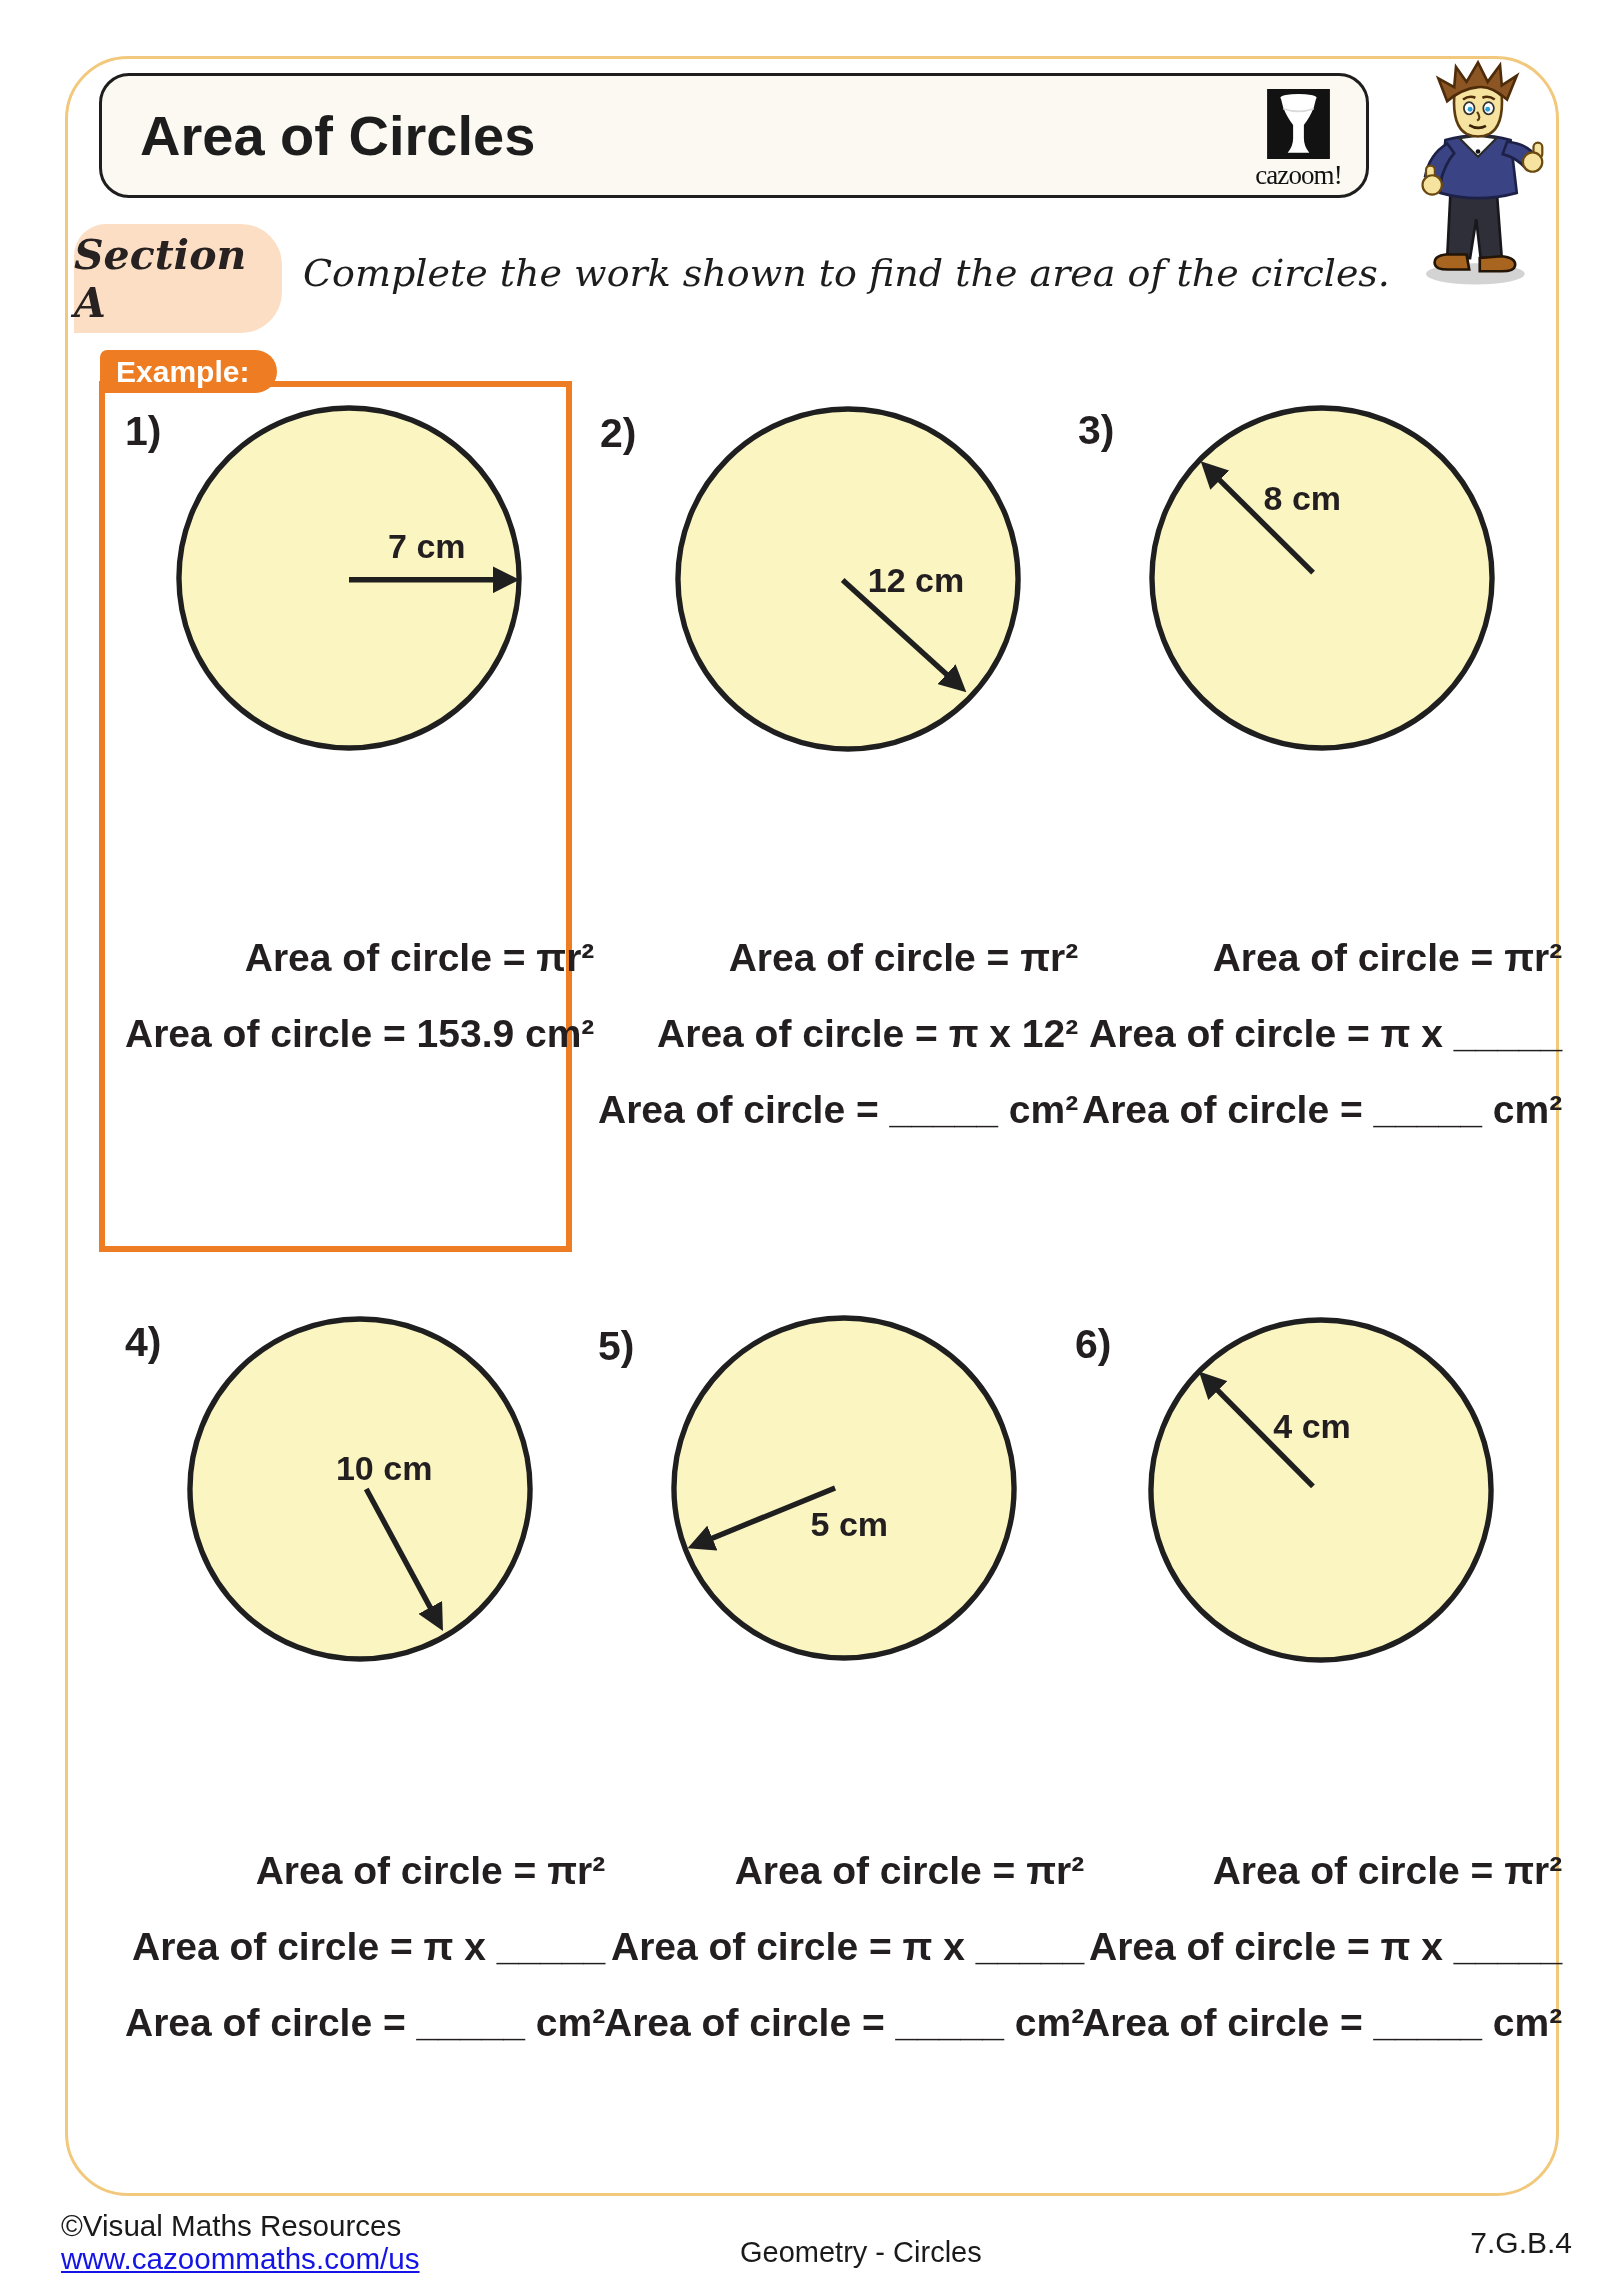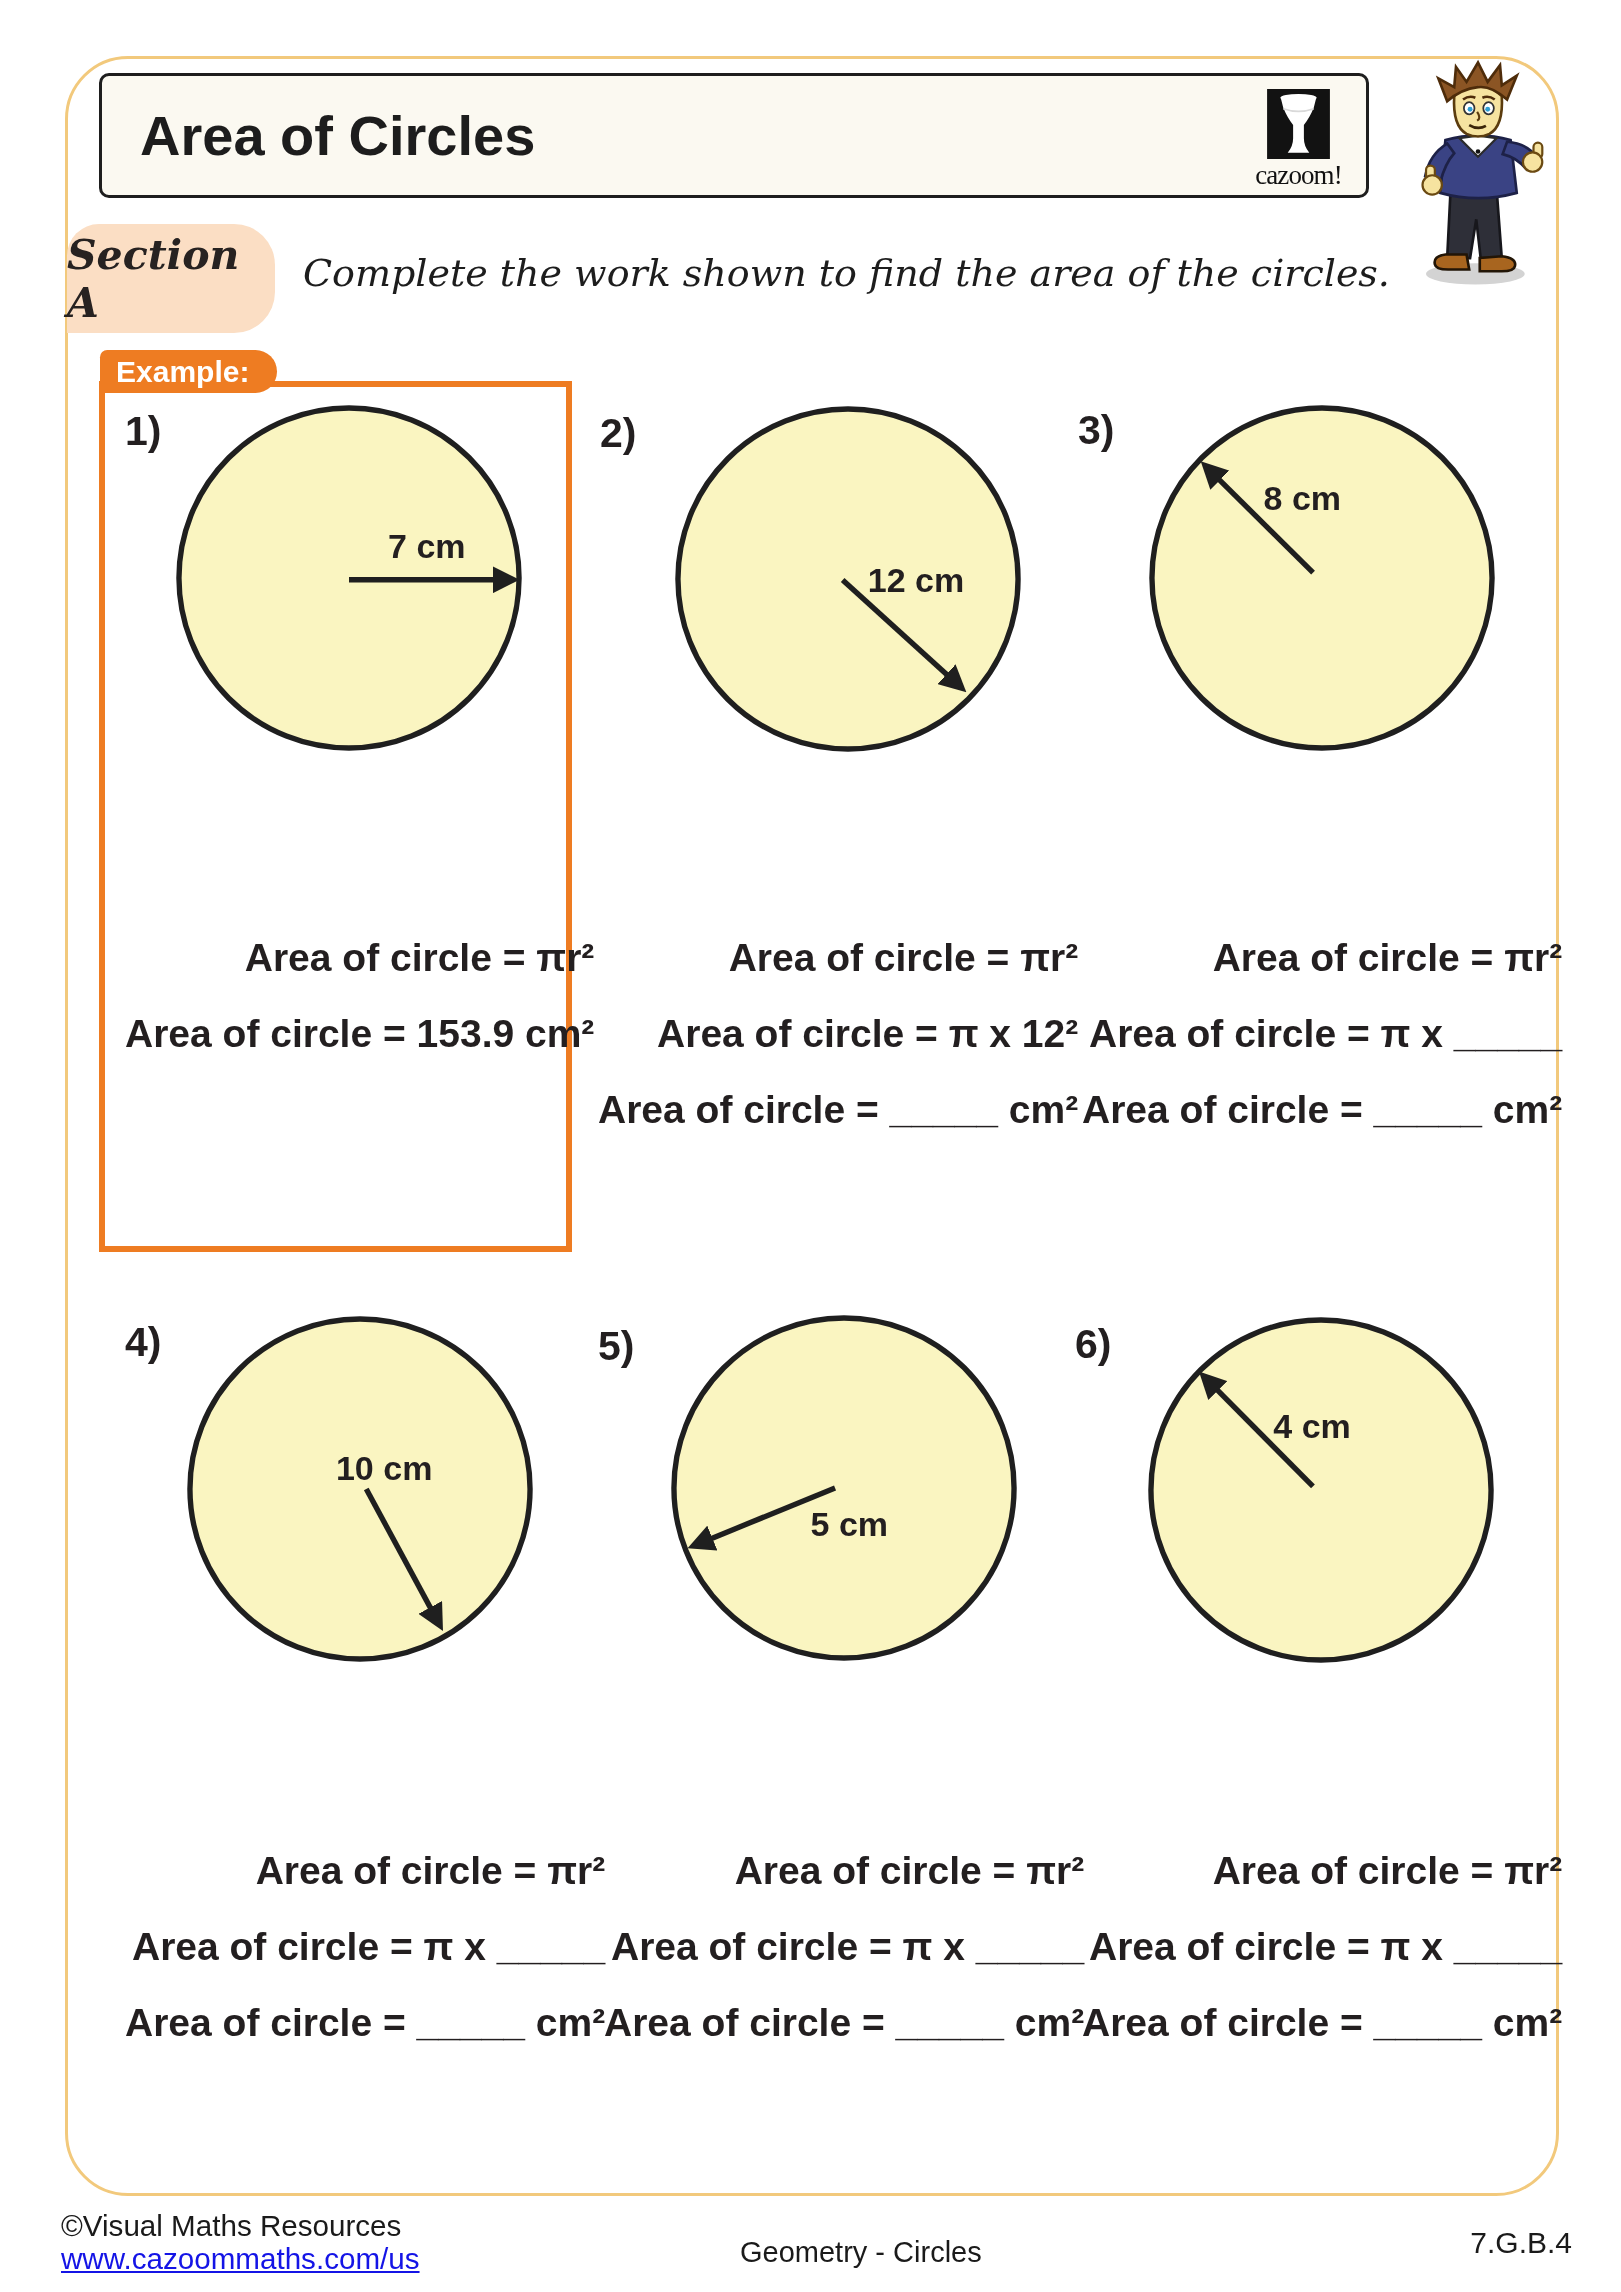--- a/index.html
+++ b/index.html
@@ -12,37 +12,37 @@
 
   
   .sheet-border {
     left:65px; top:56px; width:1494px; height:2140px;
     border:3.6px solid #F2C97C; border-radius:63px; z-index:0;
   }
 
   
   .title-box {
     left:99px; top:73px; width:1270px; height:125px;
-    background:#FBF9F1; border:3.6px solid #1e1e1e; border-radius:10px;
+    background:#FBF9F1; border:3.6px solid #1e1e1e; border-radius:30px;
     z-index:2; display:flex; align-items:center;
   }
   .title-text {
     margin-left:38px; font-size:56px; font-weight:bold; color:#1d1d1d;
     letter-spacing:0px;
   }
   .logo-wrap { left:1245px; top:89px; width:107px; text-align:center; z-index:3; }
   .logo-text {
     font-family:"Liberation Serif", serif; font-weight:normal; font-size:27px;
     color:#111; letter-spacing:-0.9px; margin-top:-1.8px;
   }
   .mascot { left:1394px; top:59px; z-index:4; }
 
   
   .section-a-badge {
-    left:67px; top:224px; width:208px; height:109px;
+    left:74px; top:224px; width:208px; height:109px;
     background:#FBDEC4; border-radius:32px 41px 41px 0;
     z-index:1; display:flex; align-items:center; justify-content:flex-start;
   }
   .section-a-label {
     font-family:"DejaVu Serif", serif; font-style:italic; font-weight:bold;
     font-size:41px; color:#272221;
   }
   .instruction {
     left:303px; top:251px; font-family:"DejaVu Serif", serif; font-style:italic;
     font-size:38px; color:#1d1d1d; z-index:1; white-space:nowrap;

